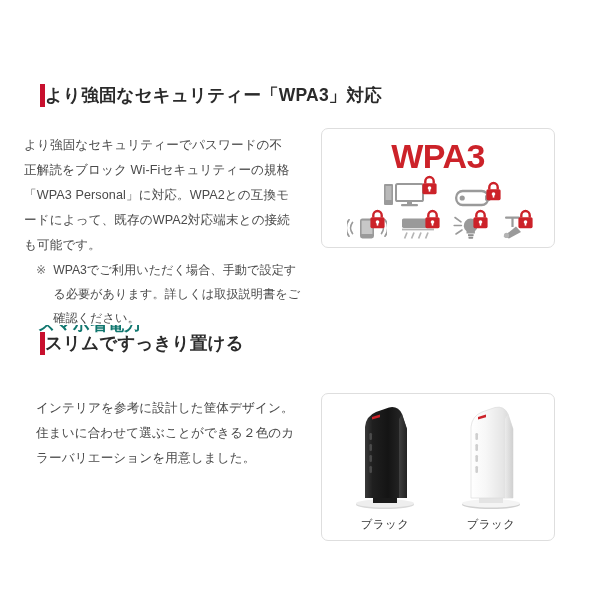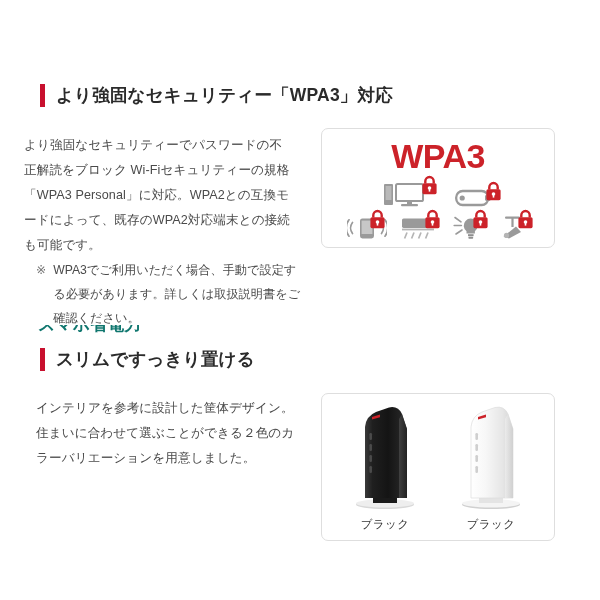--- a/index.html
+++ b/index.html
@@ -19,21 +19,20 @@
   .page {
     position: absolute;
     inset: 0;
     background: #ffffff;
   }
 
   .heading {
     position: absolute;
     display: flex;
     align-items: center;
-    gap: 11px;
   }
   .heading .bar {
     width: 5px;
     height: 23px;
     background: #c8102e;
     flex: 0 0 auto;
     border-radius: 0;
   }
   .heading .htext {
     font-size: 17.5px;
@@ -281,21 +280,21 @@
         </div>
 
       </div>
     </div>
   </div>
 
   <div class="clipped-heading" style="left:38px; top:325px; width:150px; height:14px;">
     <span style="display:block; margin-top:-9px;">スマホ省電力</span>
   </div>
 
-  <div class="heading" style="left:40px; top:348px;text-align:right;">
+  <div class="heading" style="left:40px; top:332px;text-align:right;">
     <span class="bar"></span>
     <span class="htext">スリムですっきり置ける</span>
   </div>
 
   <div class="body-copy" style="left:36px; top:396px; width:268px;">
     <p>インテリアを参考に設計した筐体デザイン。住まいに合わせて選ぶことができる２色のカラーバリエーションを用意しました。</p>
   </div>
 
   <div class="card" style="left:321px; top:393px; width:234px; height:148px;">
     <div class="routers">

